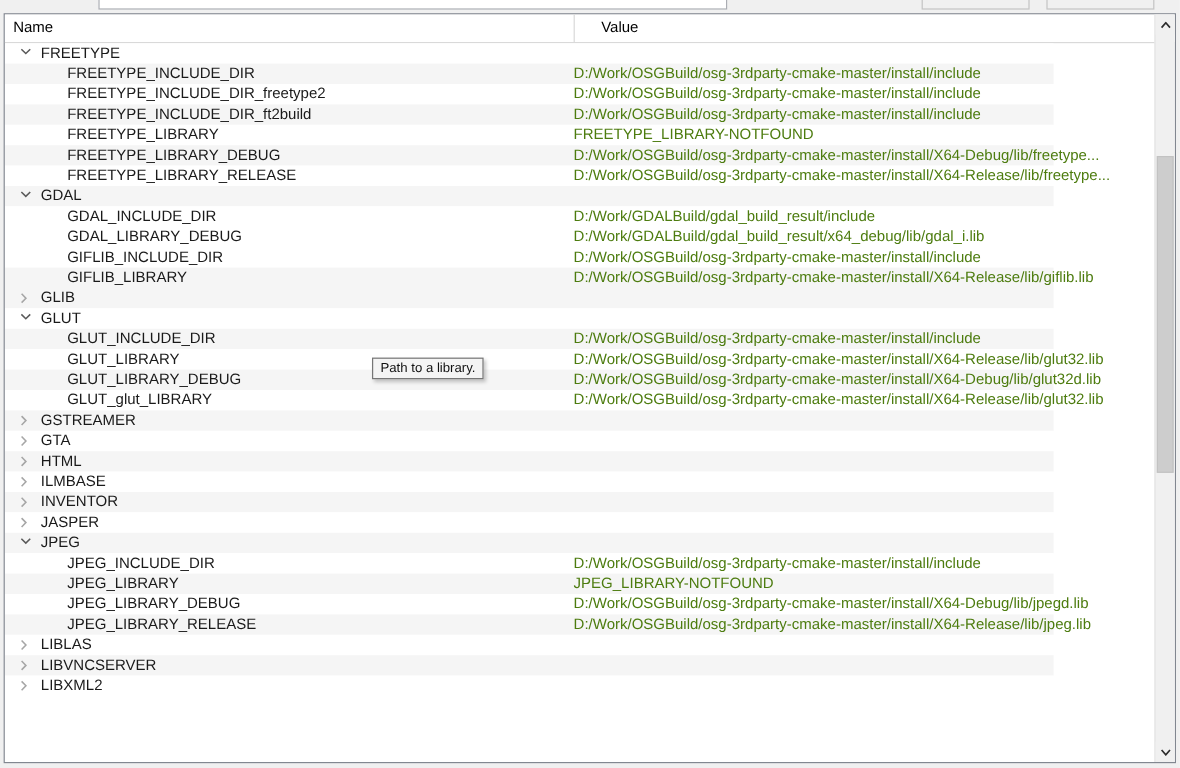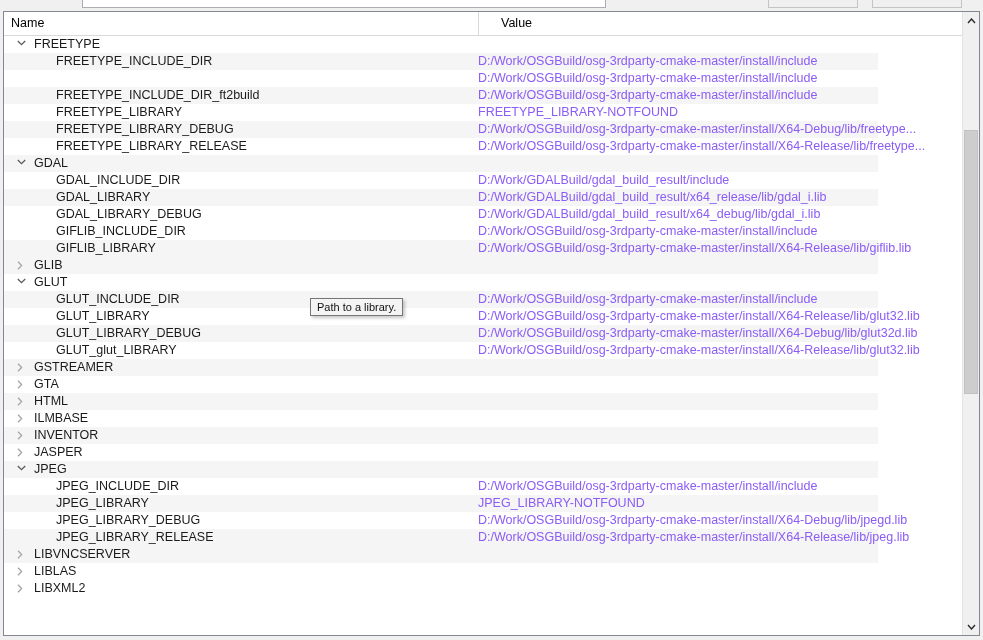--- a/index.html
+++ b/index.html
@@ -104,21 +104,21 @@
     font-size: 12.5px;
     color: #1a1a1a;
     white-space: nowrap;
   }
   .cell-value {
     position: absolute;
     left: 474px; top: 0;
     height: 17px;
     line-height: 17px;
     font-size: 12.5px;
-    color: #8b5cf6;
+    color: #4d7c0f;
     white-space: nowrap;
     max-width: 478px;
     overflow: hidden;
   }
 
   
   .row.group .cell-name { left: 30px; }
   
   .row.child .cell-name { left: 52px; }
 
@@ -204,20 +204,21 @@
               <path d="M0.8 1 L4.5 4.6 L8.2 1" fill="none" stroke="#5a5a5a" stroke-width="1.3"></path>
             </svg>
           </span>
           <span class="cell-name">FREETYPE</span>
         </div>
         <div class="row child alt">
           <span class="cell-name">FREETYPE_INCLUDE_DIR</span>
           <span class="cell-value">D:/Work/OSGBuild/osg-3rdparty-cmake-master/install/include</span>
         </div>
         <div class="row child">
+          <span class="cell-name">FREETYPE_INCLUDE_DIR_freetype2</span>
           <span class="cell-value">D:/Work/OSGBuild/osg-3rdparty-cmake-master/install/include</span>
         </div>
         <div class="row child alt">
           <span class="cell-name">FREETYPE_INCLUDE_DIR_ft2build</span>
           <span class="cell-value">D:/Work/OSGBuild/osg-3rdparty-cmake-master/install/include</span>
         </div>
         <div class="row child">
           <span class="cell-name">FREETYPE_LIBRARY</span>
           <span class="cell-value">FREETYPE_LIBRARY-NOTFOUND</span>
         </div>
@@ -234,24 +235,20 @@
             <svg width="9" height="6" viewBox="0 0 9 6">
               <path d="M0.8 1 L4.5 4.6 L8.2 1" fill="none" stroke="#5a5a5a" stroke-width="1.3"></path>
             </svg>
           </span>
           <span class="cell-name">GDAL</span>
         </div>
         <div class="row child">
           <span class="cell-name">GDAL_INCLUDE_DIR</span>
           <span class="cell-value">D:/Work/GDALBuild/gdal_build_result/include</span>
         </div>
-        <div class="row child alt">
-          <span class="cell-name">GDAL_LIBRARY</span>
-          <span class="cell-value">D:/Work/GDALBuild/gdal_build_result/x64_release/lib/gdal_i.lib</span>
-        </div>
         <div class="row child">
           <span class="cell-name">GDAL_LIBRARY_DEBUG</span>
           <span class="cell-value">D:/Work/GDALBuild/gdal_build_result/x64_debug/lib/gdal_i.lib</span>
         </div>
         <div class="row child">
           <span class="cell-name">GIFLIB_INCLUDE_DIR</span>
           <span class="cell-value">D:/Work/OSGBuild/osg-3rdparty-cmake-master/install/include</span>
         </div>
         <div class="row child alt">
           <span class="cell-name">GIFLIB_LIBRARY</span>
@@ -354,35 +351,35 @@
           <span class="cell-value">JPEG_LIBRARY-NOTFOUND</span>
         </div>
         <div class="row child">
           <span class="cell-name">JPEG_LIBRARY_DEBUG</span>
           <span class="cell-value">D:/Work/OSGBuild/osg-3rdparty-cmake-master/install/X64-Debug/lib/jpegd.lib</span>
         </div>
         <div class="row child alt">
           <span class="cell-name">JPEG_LIBRARY_RELEASE</span>
           <span class="cell-value">D:/Work/OSGBuild/osg-3rdparty-cmake-master/install/X64-Release/lib/jpeg.lib</span>
         </div>
+        <div class="row group">
+          <span class="twisty">
+            <svg width="6" height="9" viewBox="0 0 6 9">
+              <path d="M1 0.8 L4.6 4.5 L1 8.2" fill="none" stroke="#a6a6a6" stroke-width="1.3"></path>
+            </svg>
+          </span>
+          <span class="cell-name">LIBLAS</span>
+        </div>
         <div class="row group alt">
           <span class="twisty">
             <svg width="6" height="9" viewBox="0 0 6 9">
               <path d="M1 0.8 L4.6 4.5 L1 8.2" fill="none" stroke="#a6a6a6" stroke-width="1.3"></path>
             </svg>
           </span>
           <span class="cell-name">LIBVNCSERVER</span>
-        </div>
-        <div class="row group">
-          <span class="twisty">
-            <svg width="6" height="9" viewBox="0 0 6 9">
-              <path d="M1 0.8 L4.6 4.5 L1 8.2" fill="none" stroke="#a6a6a6" stroke-width="1.3"></path>
-            </svg>
-          </span>
-          <span class="cell-name">LIBLAS</span>
         </div>
         <div class="row group">
           <span class="twisty">
             <svg width="6" height="9" viewBox="0 0 6 9">
               <path d="M1 0.8 L4.6 4.5 L1 8.2" fill="none" stroke="#a6a6a6" stroke-width="1.3"></path>
             </svg>
           </span>
           <span class="cell-name">LIBXML2</span>
         </div>
       </div>

